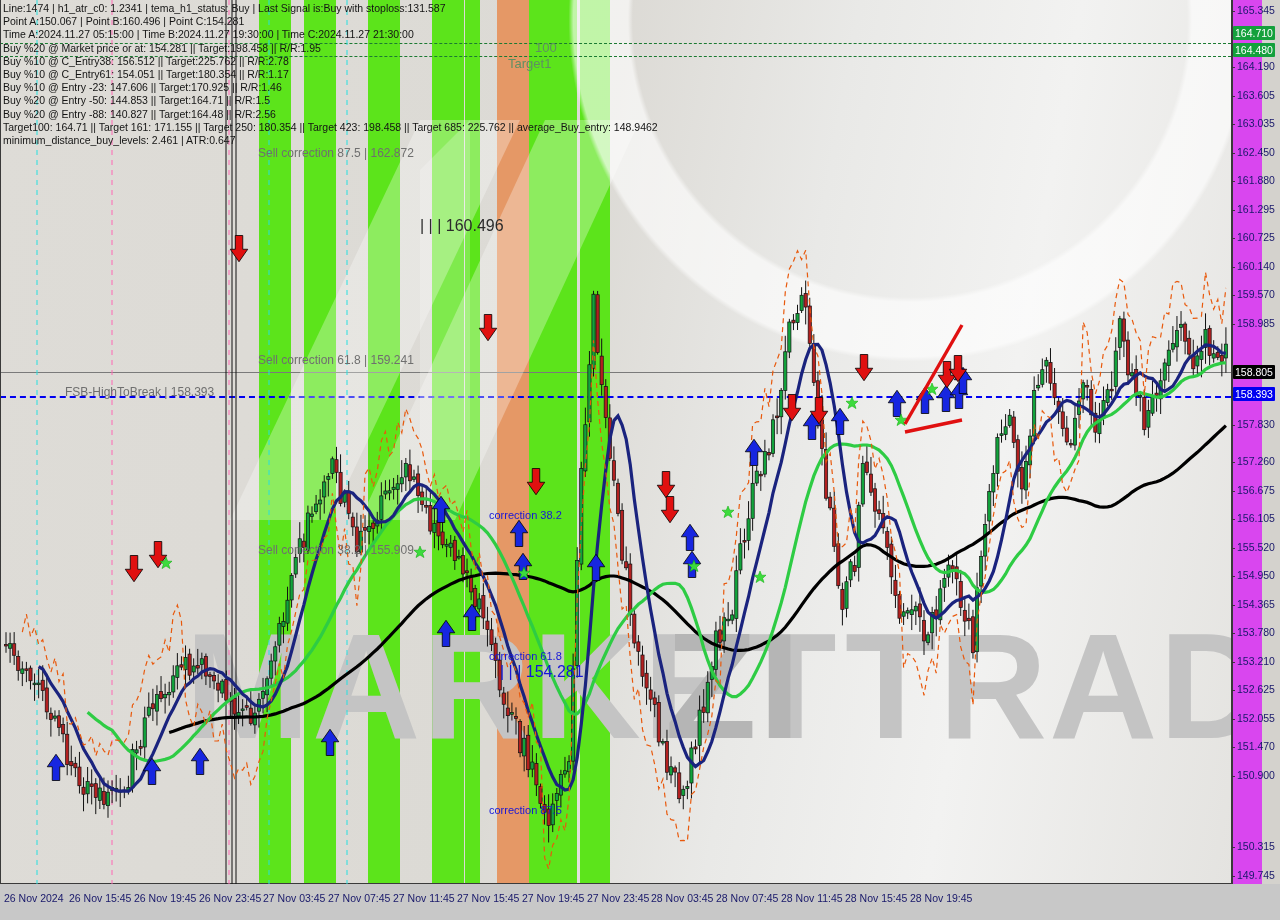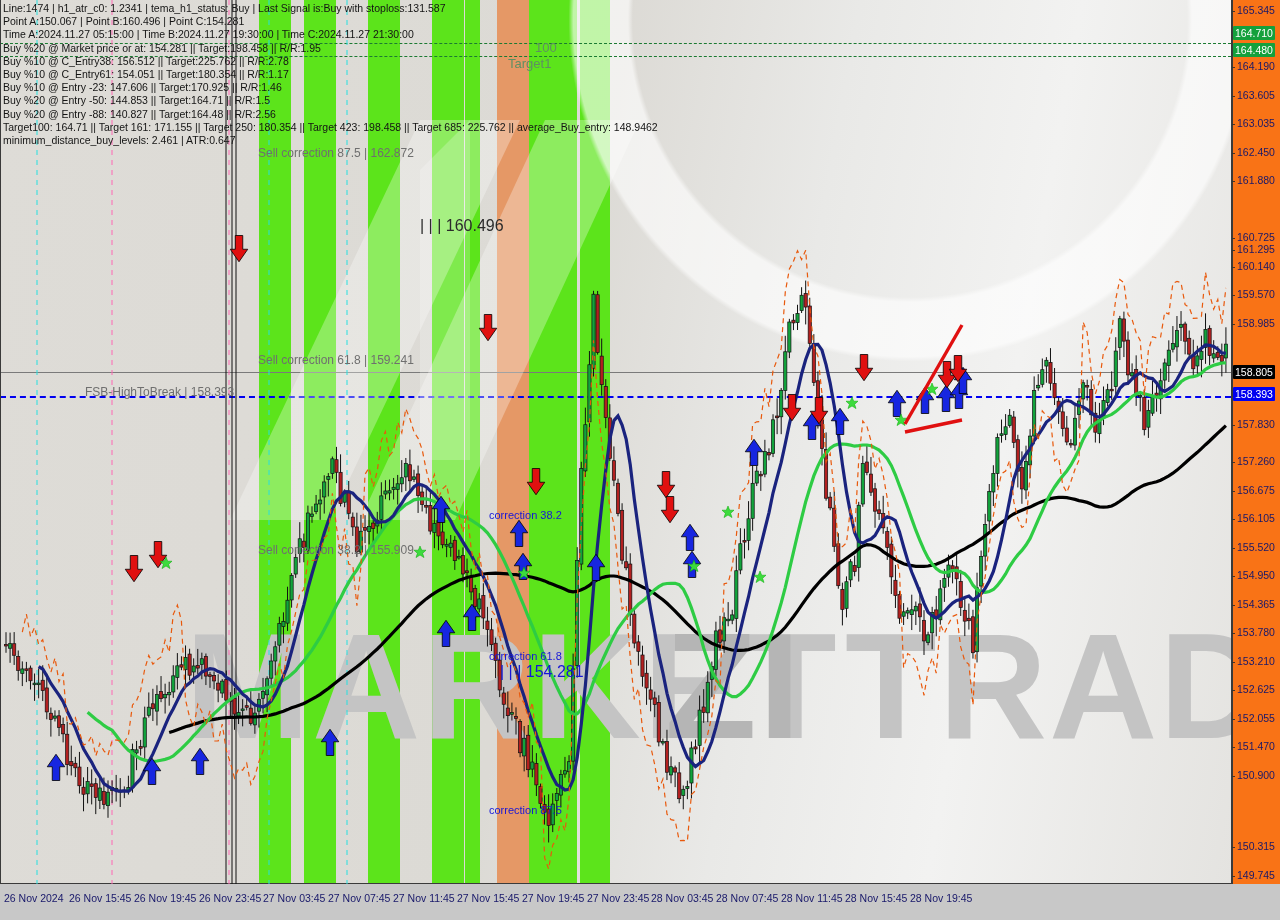--- a/index.html
+++ b/index.html
@@ -29,21 +29,21 @@
 
   
   .ann{position:absolute;z-index:35;white-space:nowrap;font-size:11px;}
   .ann.gray{color:#6f6f6f;font-size:12px;}
   .ann.blue{color:#1616d8;}
   .ann.big{font-size:16px;color:#2b2b2b;}
   .ann.bigblue{font-size:16px;color:#1616d8;}
   .ann.tgt{color:#5f8f63;font-size:13px;}
 
   
-  #yaxis{position:absolute;left:1232px;top:0;width:48px;height:884px;background:#f97316;}
+  #yaxis{position:absolute;left:1232px;top:0;width:30px;height:884px;background:#d946ef;}
   .ytick{position:absolute;left:0;font-size:10.5px;color:#18186a;white-space:nowrap;}
   .ytick .dash{display:inline-block;width:5px;color:#2b2b2b;}
   .ylabel{position:absolute;left:1px;font-size:10.5px;padding:1px 2px;white-space:nowrap;border-radius:1px;}
 
   
   #xaxis{position:absolute;left:0;top:884px;width:1280px;height:36px;background:#c8c8c8;}
   .xtick{position:absolute;top:8px;font-size:10.5px;color:#18186a;white-space:nowrap;}
 
   svg.layer{position:absolute;left:0;top:0;width:1232px;height:884px;overflow:visible;}
 </style>
@@ -830,21 +830,21 @@
         <line x1="905" y1="424" x2="962" y2="325" stroke="#e01010" stroke-width="3.4"></line>
         <line x1="905" y1="432" x2="962" y2="420" stroke="#e01010" stroke-width="3.4"></line>
       </svg>
 
     <div id="anns">
         <div class="ann tgt" style="left: 535px; top: 40px;">100</div>
         <div class="ann tgt" style="left: 508px; top: 56px;">Target1</div>
         <div class="ann gray" style="left: 258px; top: 146px;">Sell correction 87.5 | 162.872</div>
         <div class="ann big" style="left: 420px; top: 217px;">|‌ |‌ | 160.496</div>
         <div class="ann gray" style="left: 258px; top: 353px;">Sell correction 61.8 | 159.241</div>
-        <div class="ann gray" style="left: 65px; top: 385px; margin-left: 20px;">FSB-HighToBreak | 158.393</div>
+        <div class="ann gray" style="left: 65px; top: 385px;">FSB-HighToBreak | 158.393</div>
         <div class="ann blue" style="left: 489px; top: 509px;">correction 38.2</div>
         <div class="ann gray" style="left: 258px; top: 543px;">Sell correction 38.2 | 155.909</div>
         <div class="ann blue" style="left: 489px; top: 650px;">correction 61.8</div>
         <div class="ann bigblue" style="left: 500px; top: 663px;">|‌ |‌ | 154.281</div>
         <div class="ann blue" style="left: 489px; top: 804px;">correction 87.5</div>
       </div>
 
     <div id="plotborder"></div>
     <div id="plotborder2"></div>
 
@@ -867,21 +867,21 @@
 
   <div id="yaxis">
     <div style="position:absolute;left:0;top:0;width:1px;height:884px;background:#3a3a3a;"></div>
     <div id="yticks">
         <div class="ytick" style="top: 4px;"><span class="dash">-</span>165.345</div>
         <div class="ytick" style="top: 60px;"><span class="dash">-</span>164.190</div>
         <div class="ytick" style="top: 89px;"><span class="dash">-</span>163.605</div>
         <div class="ytick" style="top: 117px;"><span class="dash">-</span>163.035</div>
         <div class="ytick" style="top: 146px;"><span class="dash">-</span>162.450</div>
         <div class="ytick" style="top: 174px;"><span class="dash">-</span>161.880</div>
-        <div class="ytick" style="top: 203px; margin-top: 40px;"><span class="dash">-</span>161.295</div>
+        <div class="ytick" style="top: 203px;"><span class="dash">-</span>161.295</div>
         <div class="ytick" style="top: 231px;"><span class="dash">-</span>160.725</div>
         <div class="ytick" style="top: 260px;"><span class="dash">-</span>160.140</div>
         <div class="ytick" style="top: 288px;"><span class="dash">-</span>159.570</div>
         <div class="ytick" style="top: 317px;"><span class="dash">-</span>158.985</div>
         <div class="ytick" style="top: 418px;"><span class="dash">-</span>157.830</div>
         <div class="ytick" style="top: 455px;"><span class="dash">-</span>157.260</div>
         <div class="ytick" style="top: 484px;"><span class="dash">-</span>156.675</div>
         <div class="ytick" style="top: 512px;"><span class="dash">-</span>156.105</div>
         <div class="ytick" style="top: 541px;"><span class="dash">-</span>155.520</div>
         <div class="ytick" style="top: 569px;"><span class="dash">-</span>154.950</div>

